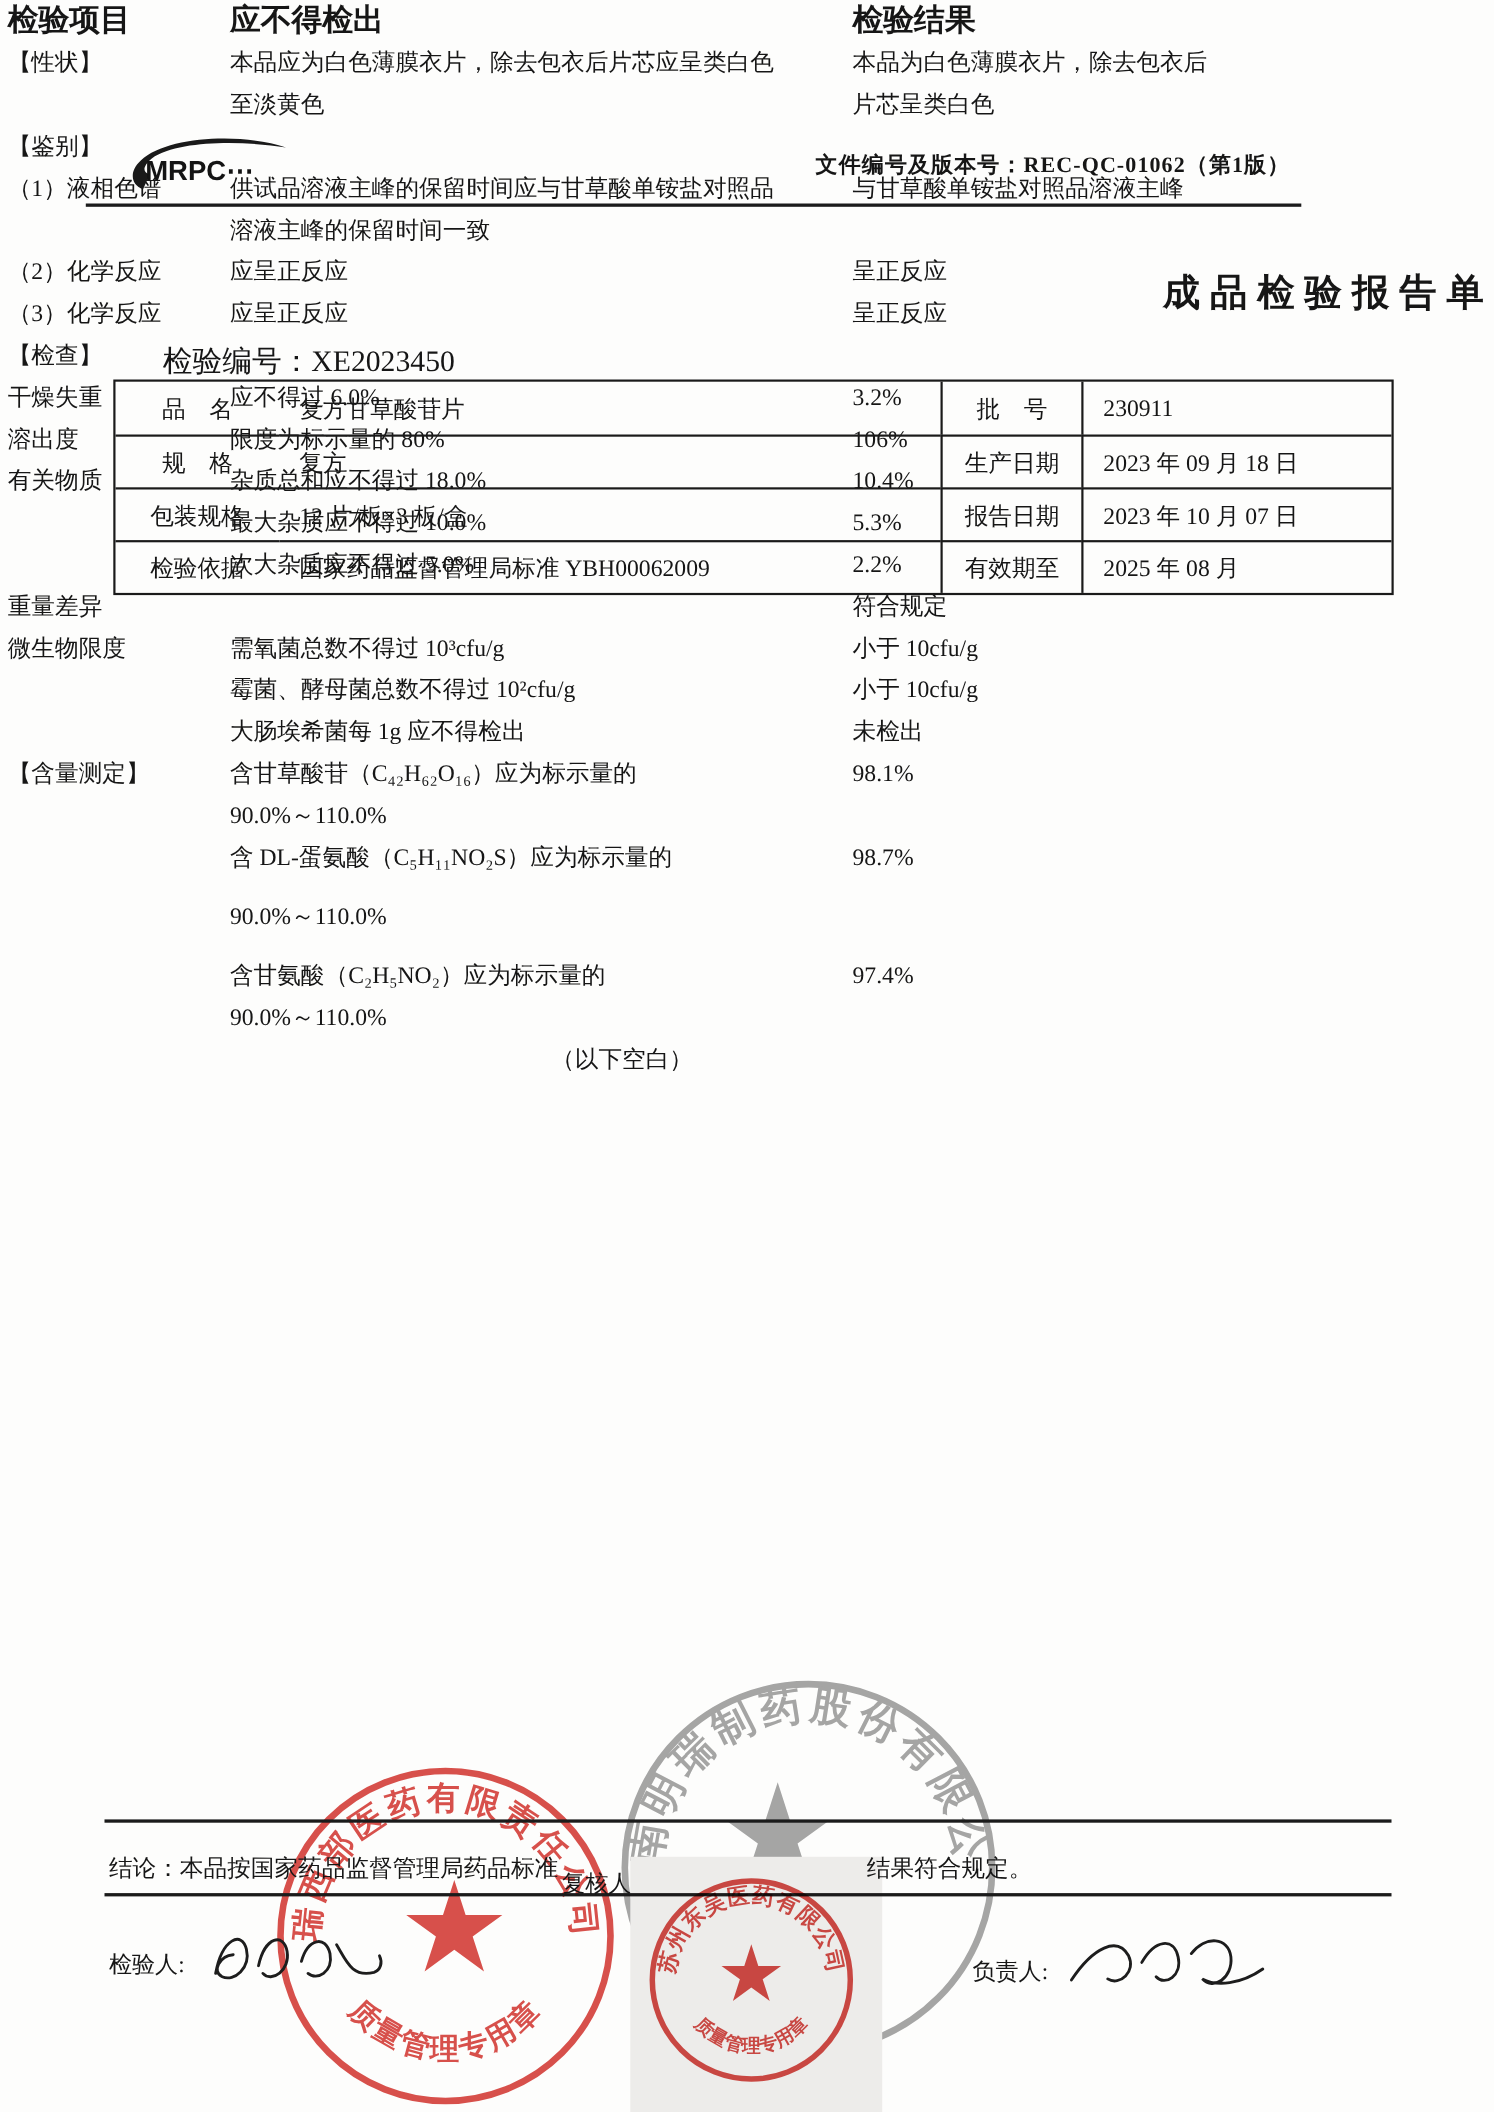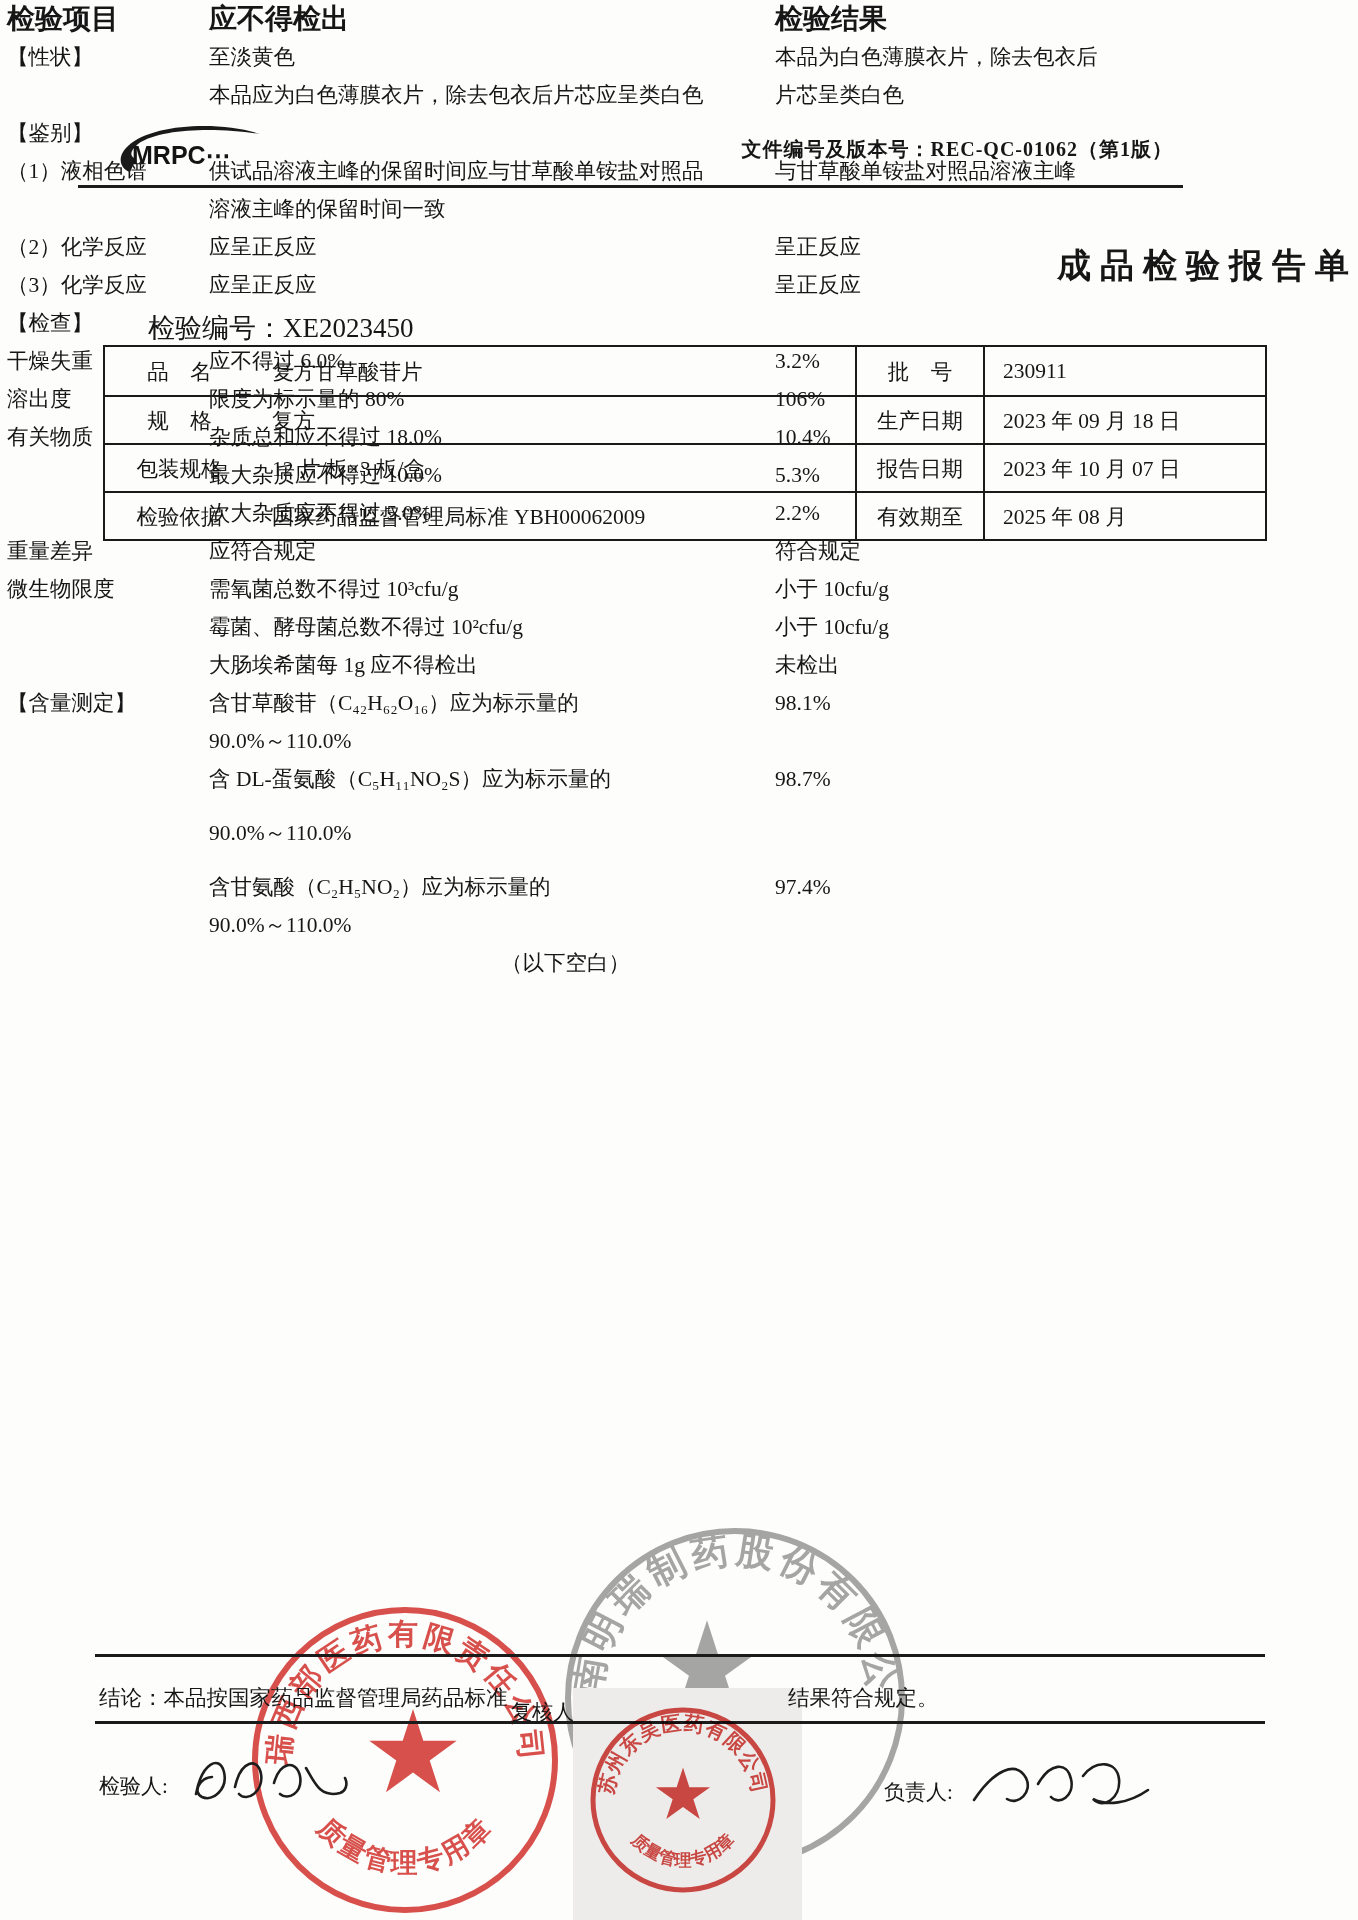--- a/index.html
+++ b/index.html
@@ -94,22 +94,22 @@
       <div class="c-std">
         <div>应不得检出</div>
       </div>
       <div class="c-res">
         <div>检验结果</div>
       </div>
     </div>
     <div class="irow">
       <span class="c-item">【性状】</span>
       <div class="c-std">
+        <div>本品应为白色薄膜衣片，除去包衣后片芯应呈类白色</div>
         <div>至淡黄色</div>
-        <div>本品应为白色薄膜衣片，除去包衣后片芯应呈类白色</div>
       </div>
       <div class="c-res">
         <div>本品为白色薄膜衣片，除去包衣后</div>
         <div>片芯呈类白色</div>
       </div>
     </div>
     <div class="irow">
       <span class="c-item">【鉴别】</span>
       <div class="c-std"></div>
       <div class="c-res"></div>
@@ -187,23 +187,20 @@
       <span class="c-item"></span>
       <div class="c-std">
         <div>次大杂质应不得过 5.0%</div>
       </div>
       <div class="c-res">
         <div>2.2%</div>
       </div>
     </div>
     <div class="irow">
       <span class="c-item">重量差异</span>
-      <div class="c-std">
-        <div>应符合规定</div>
-      </div>
       <div class="c-res">
         <div>符合规定</div>
       </div>
     </div>
     <div class="irow">
       <span class="c-item">微生物限度</span>
       <div class="c-std">
         <div>需氧菌总数不得过 10³cfu/g</div>
       </div>
       <div class="c-res">

